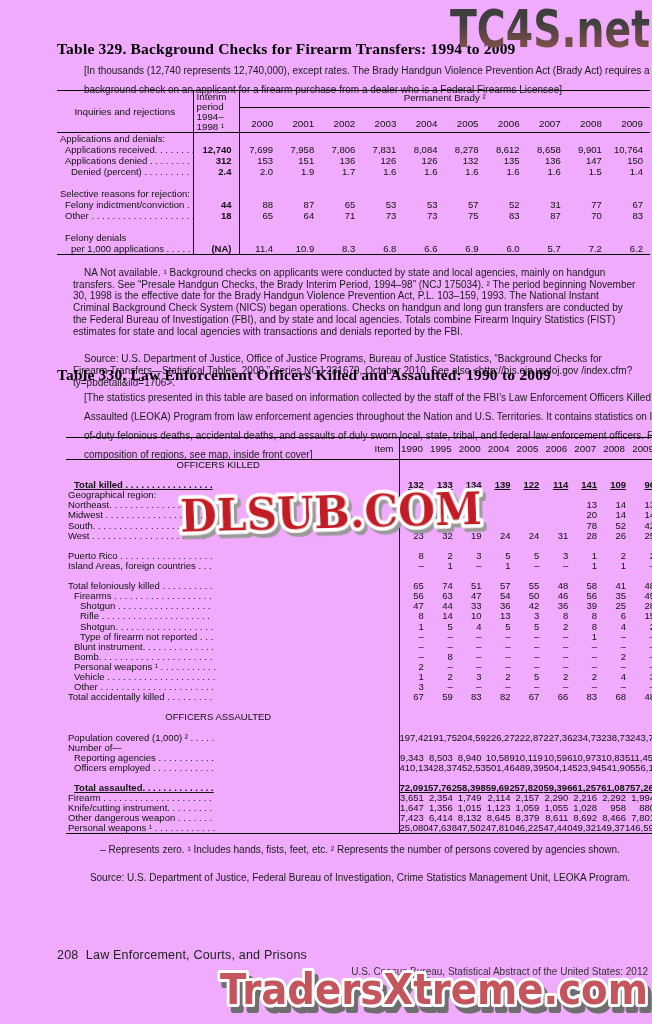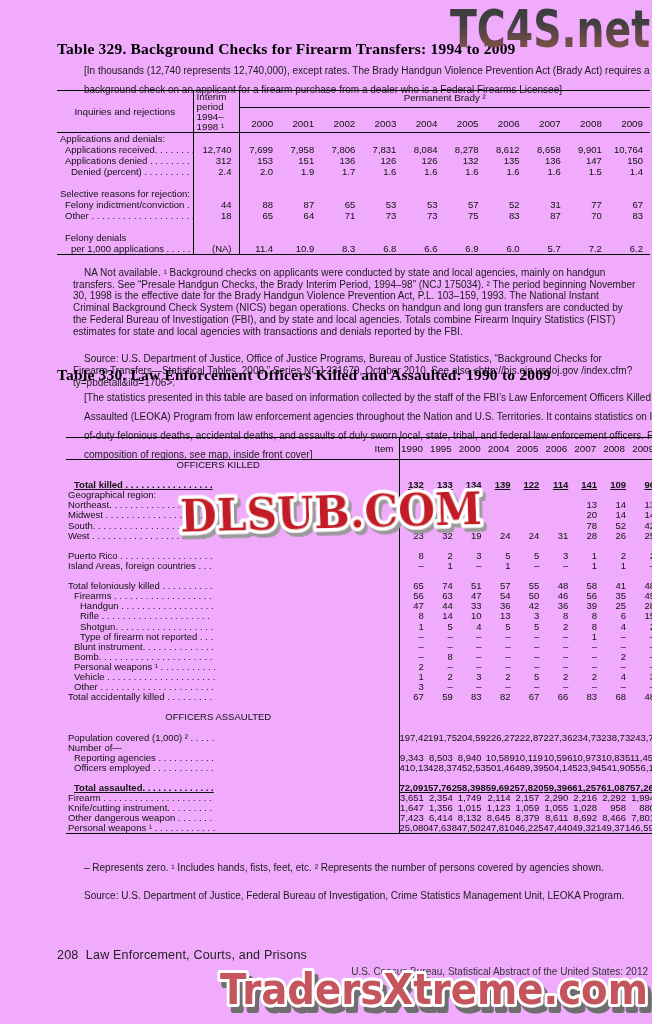--- a/index.html
+++ b/index.html
@@ -19,21 +19,21 @@
   .t329 .c-lbl{width:136px;}
   .t329 .c-itm{width:46px;}
   .t329 .stub{text-align:center;vertical-align:middle;border-right:1px solid #000;}
   .t329 .itm-h{text-align:left;vertical-align:top;padding:1px 1px 0 3px;line-height:10px;
                border-right:1px solid #000;white-space:normal;}
   .t329 .grp{border-bottom:1px solid #000;text-align:center;height:12px;vertical-align:top;padding-top:1px;}
   .t329 .years-row th{text-align:right;padding:2px 7px 3px 0;vertical-align:bottom;height:17px;}
   .t329 td{height:11px;line-height:11px;padding:0;}
   .t329 td.lbl{border-right:1px solid #000;padding:0 2px 0 3px;overflow:hidden;white-space:nowrap;}
   .t329 td.val{text-align:right;padding-right:7px;overflow:hidden;}
-  .t329 td.itm{border-right:1px solid #000;}
+  .t329 td.itm{border-right:1px solid #000;font-weight:bold;}
   
   .t330{border-top:1px solid #000;border-bottom:1.5px solid #000;}
   .t330 thead{border-bottom:1.5px solid #000;}
   .t330 .c-lbl{width:333px;}
   .t330 .stub{text-align:center;vertical-align:middle;border-right:1.5px solid #000;height:17px;}
   .t330 .years-row-inline th{text-align:right;padding:2px 5px 2px 0;vertical-align:middle;}
   .t330 td{height:10.1px;line-height:10.1px;padding:0;}
   .t330 td.lbl{border-right:1.5px solid #000;padding:0 2px 0 2px;overflow:hidden;white-space:nowrap;}
   .t330 td.val{text-align:right;padding-right:4px;overflow:hidden;}
   .ind1{padding-left:8px !important;}
@@ -430,21 +430,21 @@
             <td class="val">63</td>
             <td class="val">47</td>
             <td class="val">54</td>
             <td class="val">50</td>
             <td class="val">46</td>
             <td class="val">56</td>
             <td class="val">35</td>
             <td class="val">45</td>
           </tr>
           <tr>
-            <td class="lbl ind2">Handgun . . . . . . . . . . . . . . . . . .</td>
+            <td class="lbl ind2">Shotgun . . . . . . . . . . . . . . . . . .</td>
             <td class="val">47</td>
             <td class="val">44</td>
             <td class="val">33</td>
             <td class="val">36</td>
             <td class="val">42</td>
             <td class="val">36</td>
             <td class="val">39</td>
             <td class="val">25</td>
             <td class="val">28</td>
           </tr>
@@ -709,21 +709,21 @@
             <td class="val">46,225</td>
             <td class="val">47,440</td>
             <td class="val">49,321</td>
             <td class="val">49,371</td>
             <td class="val">46,593</td>
           </tr>
         </tbody>
     </table>
   </div>
 
-  <div class="abs fnblock" style="left:57px;top:846px;width:595px;">
+  <div class="abs fnblock" style="left:57px;top:828px;width:595px;text-align:center;">
     <p>– Represents zero. ¹ Includes hands, fists, feet, etc. ² Represents the number of persons covered by agencies shown.</p>
     <p>Source: U.S. Department of Justice, Federal Bureau of Investigation, Crime Statistics Management Unit, LEOKA Program.</p>
   </div>
 
   <div class="abs footer-left" style="left:57px;top:948px;">
     <span>208</span>&nbsp;&nbsp;<span>Law Enforcement, Courts, and Prisons</span>
   </div>
   <div class="abs credit" style="left:0;top:966px;width:648px;text-align:right;">U.S. Census Bureau, Statistical Abstract of the United States: 2012</div>
 
   <svg class="abs wm" style="right:-4px;top:0;z-index:9;" width="215" height="58">

